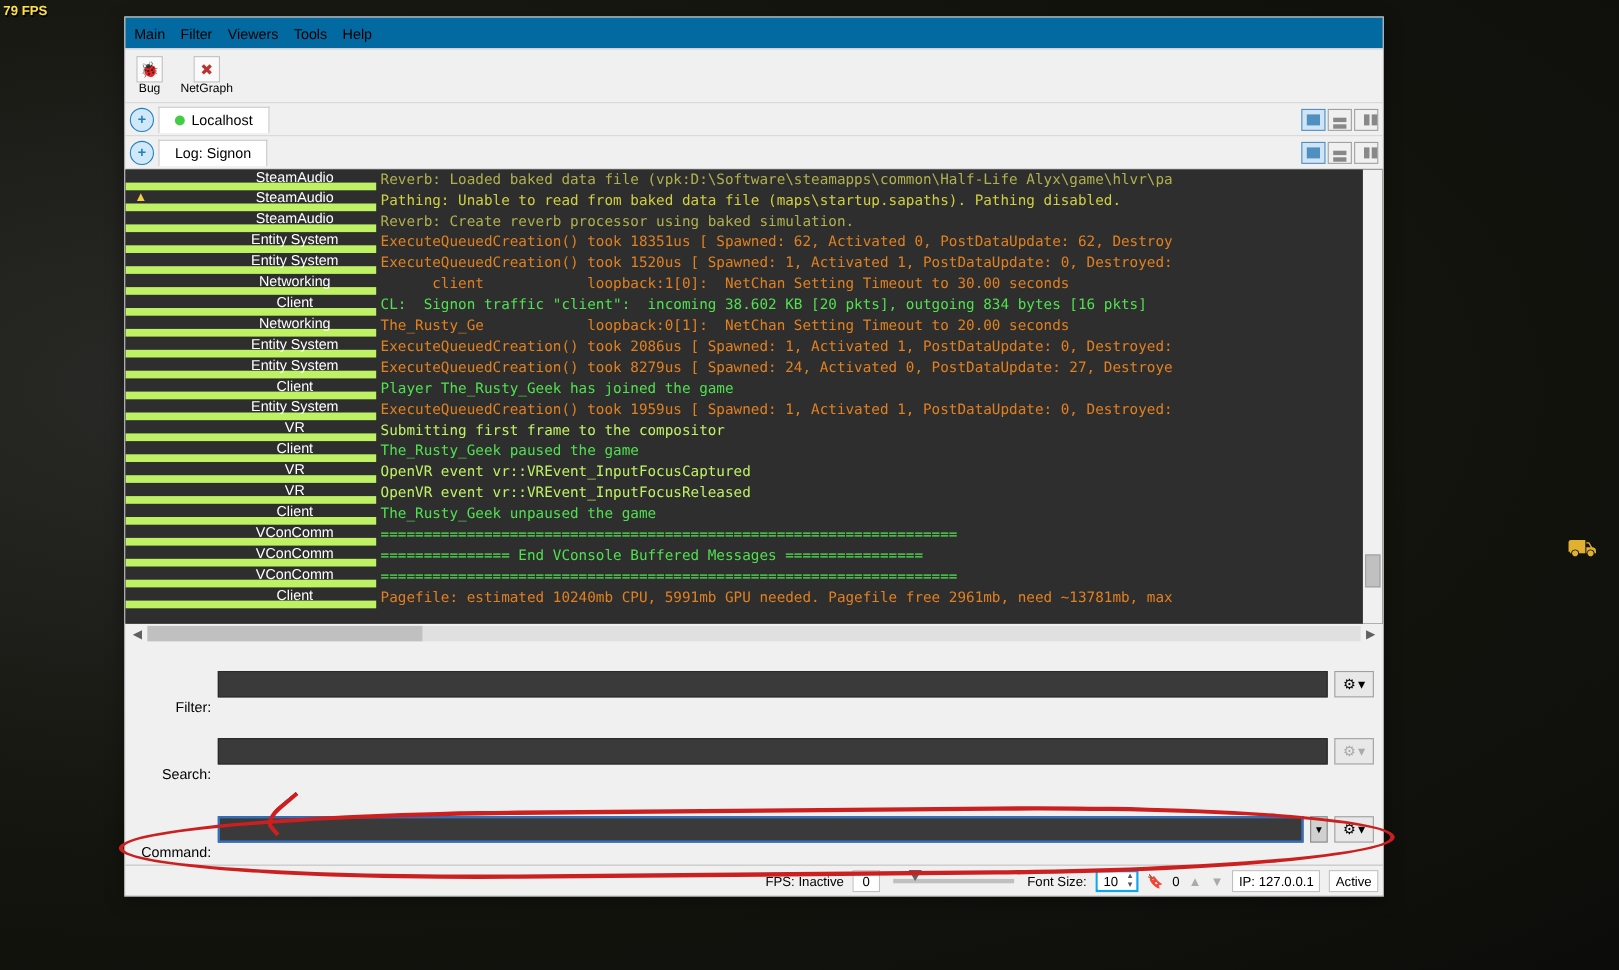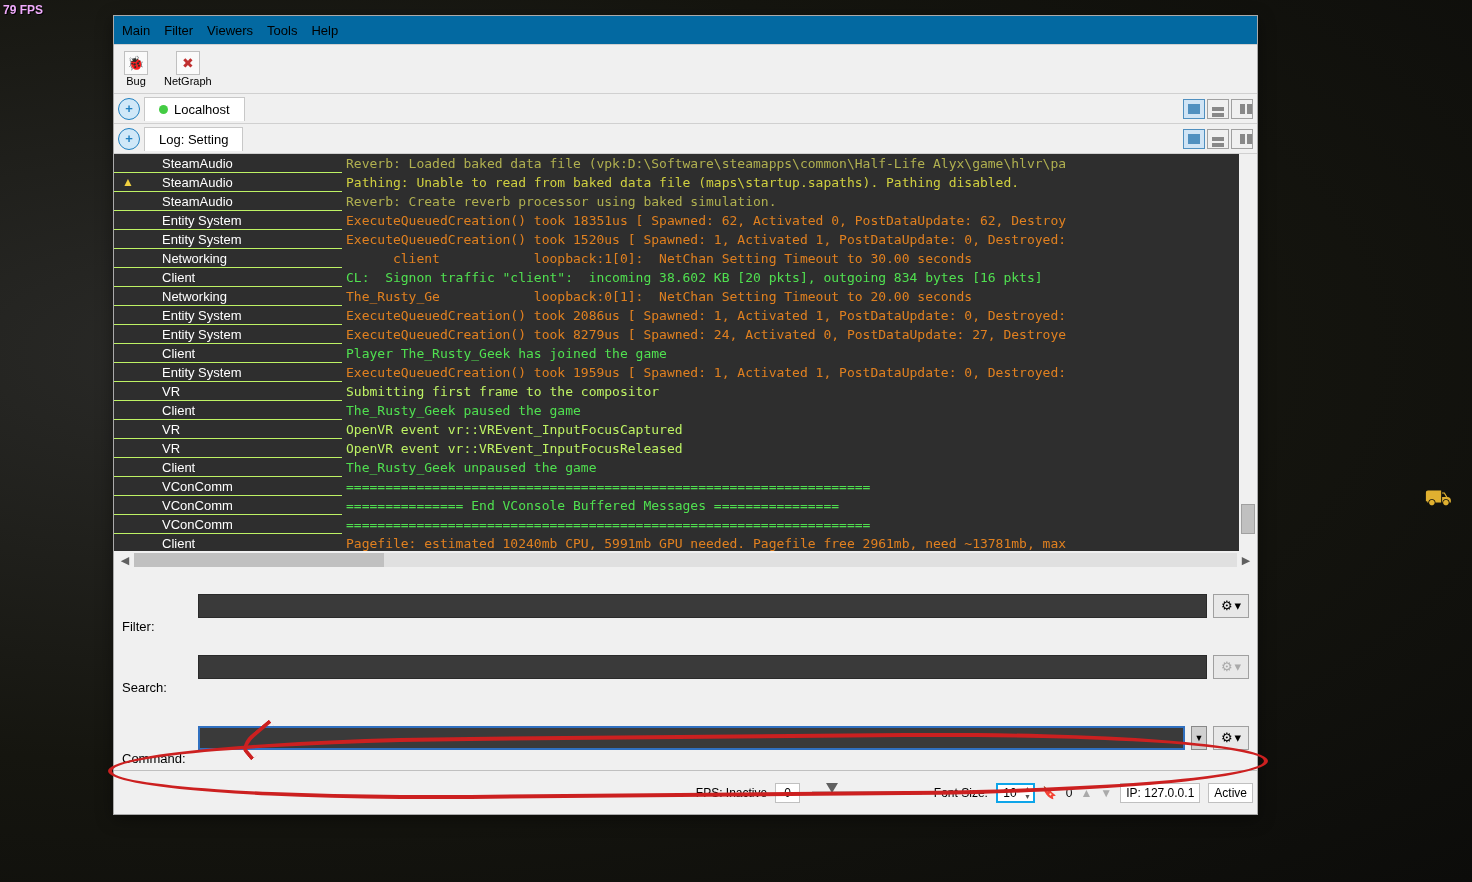--- a/index.html
+++ b/index.html
@@ -8,21 +8,21 @@
   font-size: 13px;
   background: #1a1a1a;
   width: 1472px;
   height: 882px;
   position: relative;
   overflow: hidden;
 }
 .fps-overlay {
   position: absolute;
   top: 3px; left: 3px;
-  color: #f0abfc;
+  color: #fde047;
   font-weight: bold;
   font-size: 12px;
   text-shadow: 1px 1px 0 #000;
   z-index: 10;
 }
 .dark-bg {
   position: absolute;
   inset: 0;
   background: radial-gradient(ellipse at 15% 40%, #2a2a28 0%, #15150f 55%, #0c0c0a 100%);
 }
@@ -140,24 +140,25 @@
 }
 .log-src {
   width: 228px;
   background: #2e2e2e;
   border-right: 0;
   font-size: 13px;
   color: #fff;
 }
 .log-src-row {
   height: 19px;
-  padding-left: 48px;
-  border-bottom: 1px solid #bef264;
+  padding-left: 80px;
+  border-bottom: 7px solid #bef264;
   display: flex; align-items: center;
   position: relative;
+  justify-content: center;
 }
 .warn-tri {
   position: absolute; left: 8px;
   color: #f0d040;
   font-size: 12px;
 }
 .log-msgs {
   flex: 1;
   background: #2e2e2e;
   font-family: "Consolas", monospace;
@@ -198,21 +199,21 @@
   background: #f0f0f0;
   padding: 4px 8px 0;
 }
 .opts-row { display: flex; align-items: center; padding: 3px 0; }
 .opts-row input[type="checkbox"] { margin-right: 5px; }
 .field-row {
   display: flex; align-items: center;
   margin: 4px 0;
   gap: 6px;
 }
-.field-row .label { width: 70px; text-align: left; margin-top: 42px; }
+.field-row .label { width: 70px; text-align: right; margin-top: 42px; }
 .dark-input {
   flex: 1; height: 24px;
   background: #3a3a3a;
   border: 1px solid #2a2a2a;
   color: #fff;
   padding: 0 4px;
 }
 .cmd-input {
   flex: 1; height: 24px;
   background: #3a3a3a;
@@ -229,21 +230,21 @@
 }
 .gear-btn {
   width: 36px; height: 24px;
   background: #e8e8e8;
   border: 1px solid #a0a0a0;
   display: flex; align-items: center; justify-content: center;
   gap: 2px;
 }
 .gear-btn.disabled { color: #aaa; }
 .statusbar {
-  height: 44px;
+  height: 28px;
   border-top: 1px solid #c0c0c0;
   background: #f0f0f0;
   display: flex;
   align-items: center;
   justify-content: flex-end;
   padding: 0 4px;
   gap: 8px;
   font-size: 12px;
 }
 .status-box {
@@ -334,21 +335,21 @@
         </div>
       <div class="view-btn">
           <div class="vb-inner" style="width:5px;box-shadow:7px 0 0 #888"></div>
         </div>
     </div>
   </div>
 
   <div class="tabrow">
     <div class="plus-btn">+</div>
     <div class="tab">
-      <span>Log: Setting</span>
+      <span>Log: Signon</span>
     </div>
     <div class="view-btns">
       <div class="view-btn active">
           <div class="vb-inner"></div>
         </div>
       <div class="view-btn">
           <div class="vb-inner" style="height:4px;box-shadow:0 6px 0 #888"></div>
         </div>
       <div class="view-btn">
           <div class="vb-inner" style="width:5px;box-shadow:7px 0 0 #888"></div>

